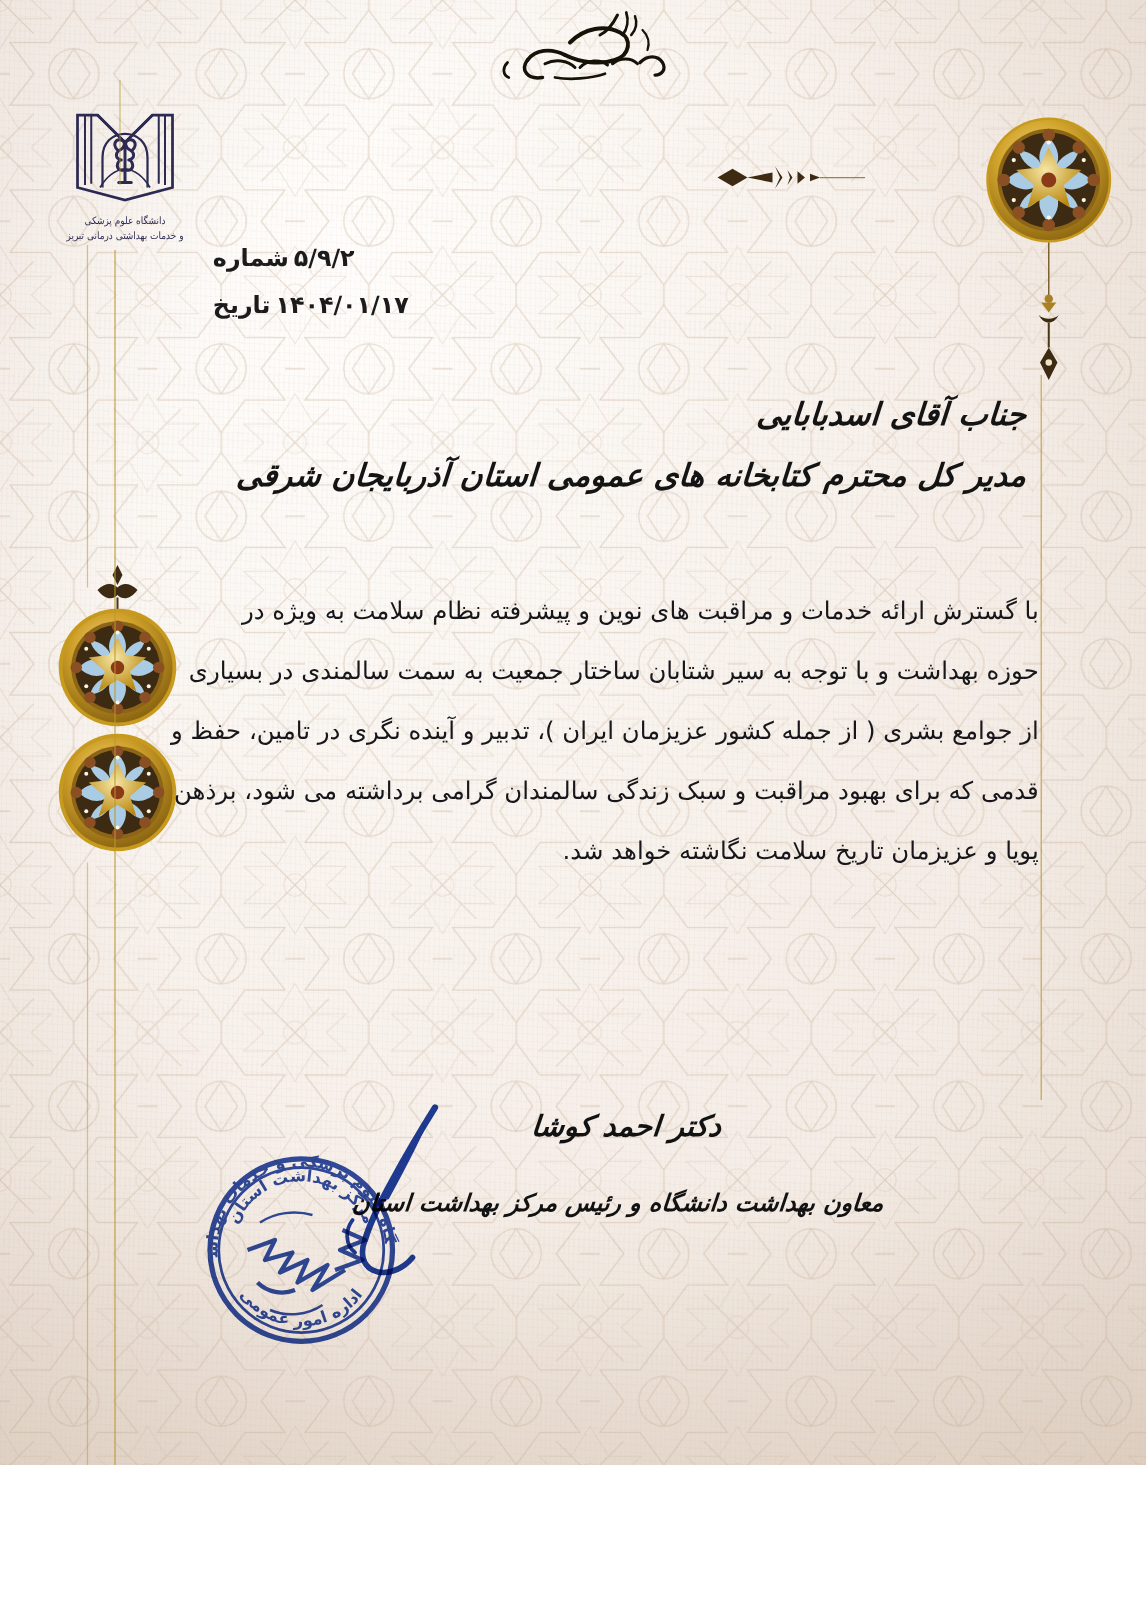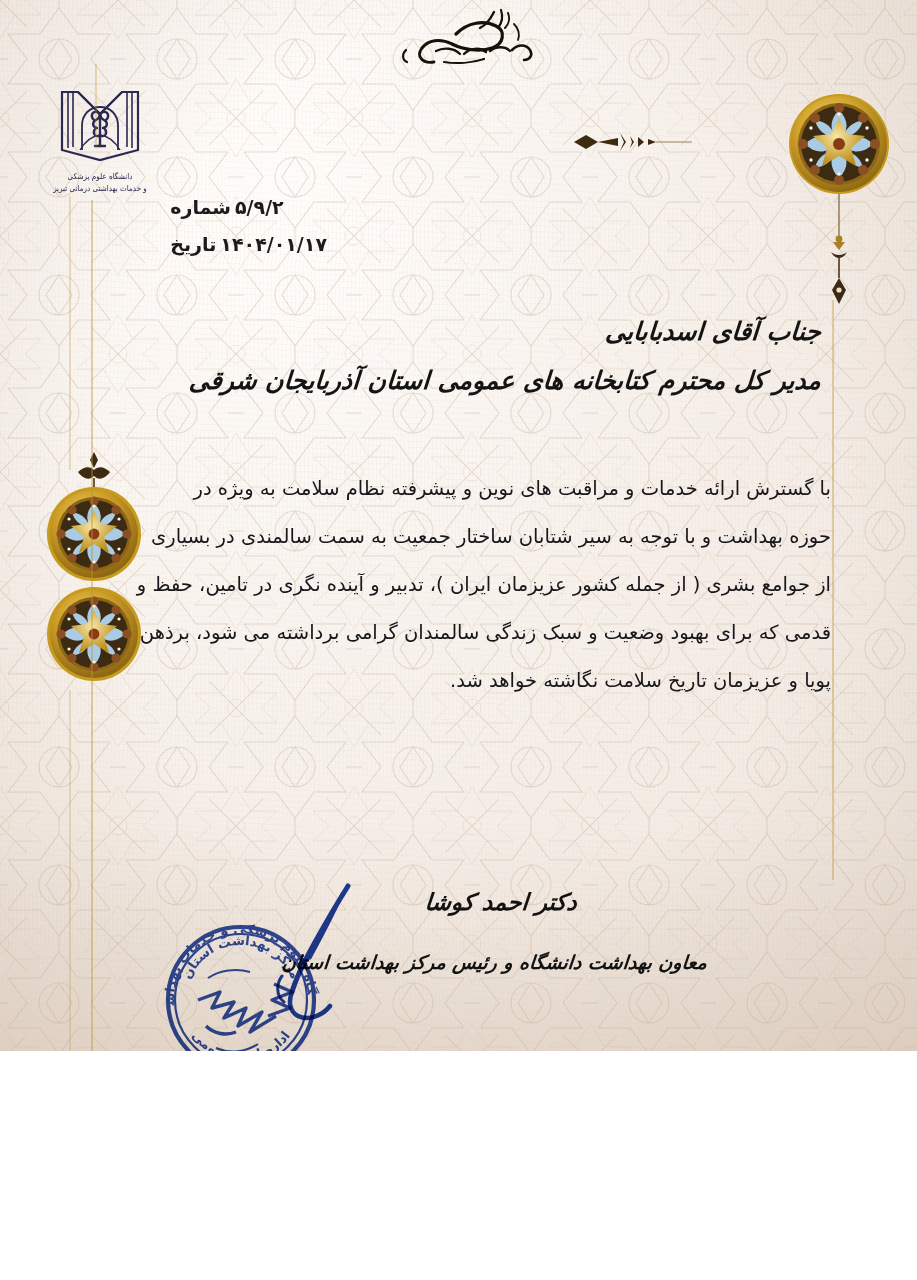--- a/index.html
+++ b/index.html
@@ -3,21 +3,21 @@
 <meta charset="utf-8">
 <style>
   html, body {
     margin: 0;
     padding: 0;
     background: #ffffff;
   }
   .page {
     position: relative;
     width: 917px;
-    height: 1051px;
+    height: 1172px;
     overflow: hidden;
     background: #f7f2ee;
     font-family: "DejaVu Sans", "Liberation Sans", sans-serif;
   }
 
   
   .paper-base {
     position: absolute;
     inset: 0;
     background:
@@ -466,21 +466,21 @@
   <div class="salutation">
     <div class="salut-line salut-1">جناب آقای اسدبابایی</div>
     <div class="salut-line salut-2">مدیر کل محترم کتابخانه های عمومی استان آذربایجان شرقی</div>
   </div>
 
   <div class="body-text">
     <div>
       <div class="body-line">با گسترش ارائه خدمات و مراقبت های نوین و پیشرفته نظام سلامت به ویژه در</div>
       <div class="body-line">حوزه بهداشت و با توجه به سیر شتابان ساختار جمعیت به سمت سالمندی در بسیاری</div>
       <div class="body-line">از جوامع بشری ( از جمله کشور عزیزمان ایران )، تدبیر و آینده نگری در تامین، حفظ و</div>
-      <div class="body-line">قدمی که برای بهبود وضعیت و سبک زندگی سالمندان گرامی برداشته می شود، برذهن</div>
+      <div class="body-line">قدمی که برای بهبود مراقبت و سبک زندگی سالمندان گرامی برداشته می شود، برذهن</div>
       <div class="body-line">پویا و عزیزمان تاریخ سلامت نگاشته خواهد شد.</div>
     </div>
     <div class="para-gap"></div>
   </div>
 
   <div class="sign-block">
     <div class="sign-name">دکتر احمد کوشا</div>
     <div class="sign-title">معاون بهداشت دانشگاه و رئیس مرکز بهداشت استان</div>
   </div>
 

